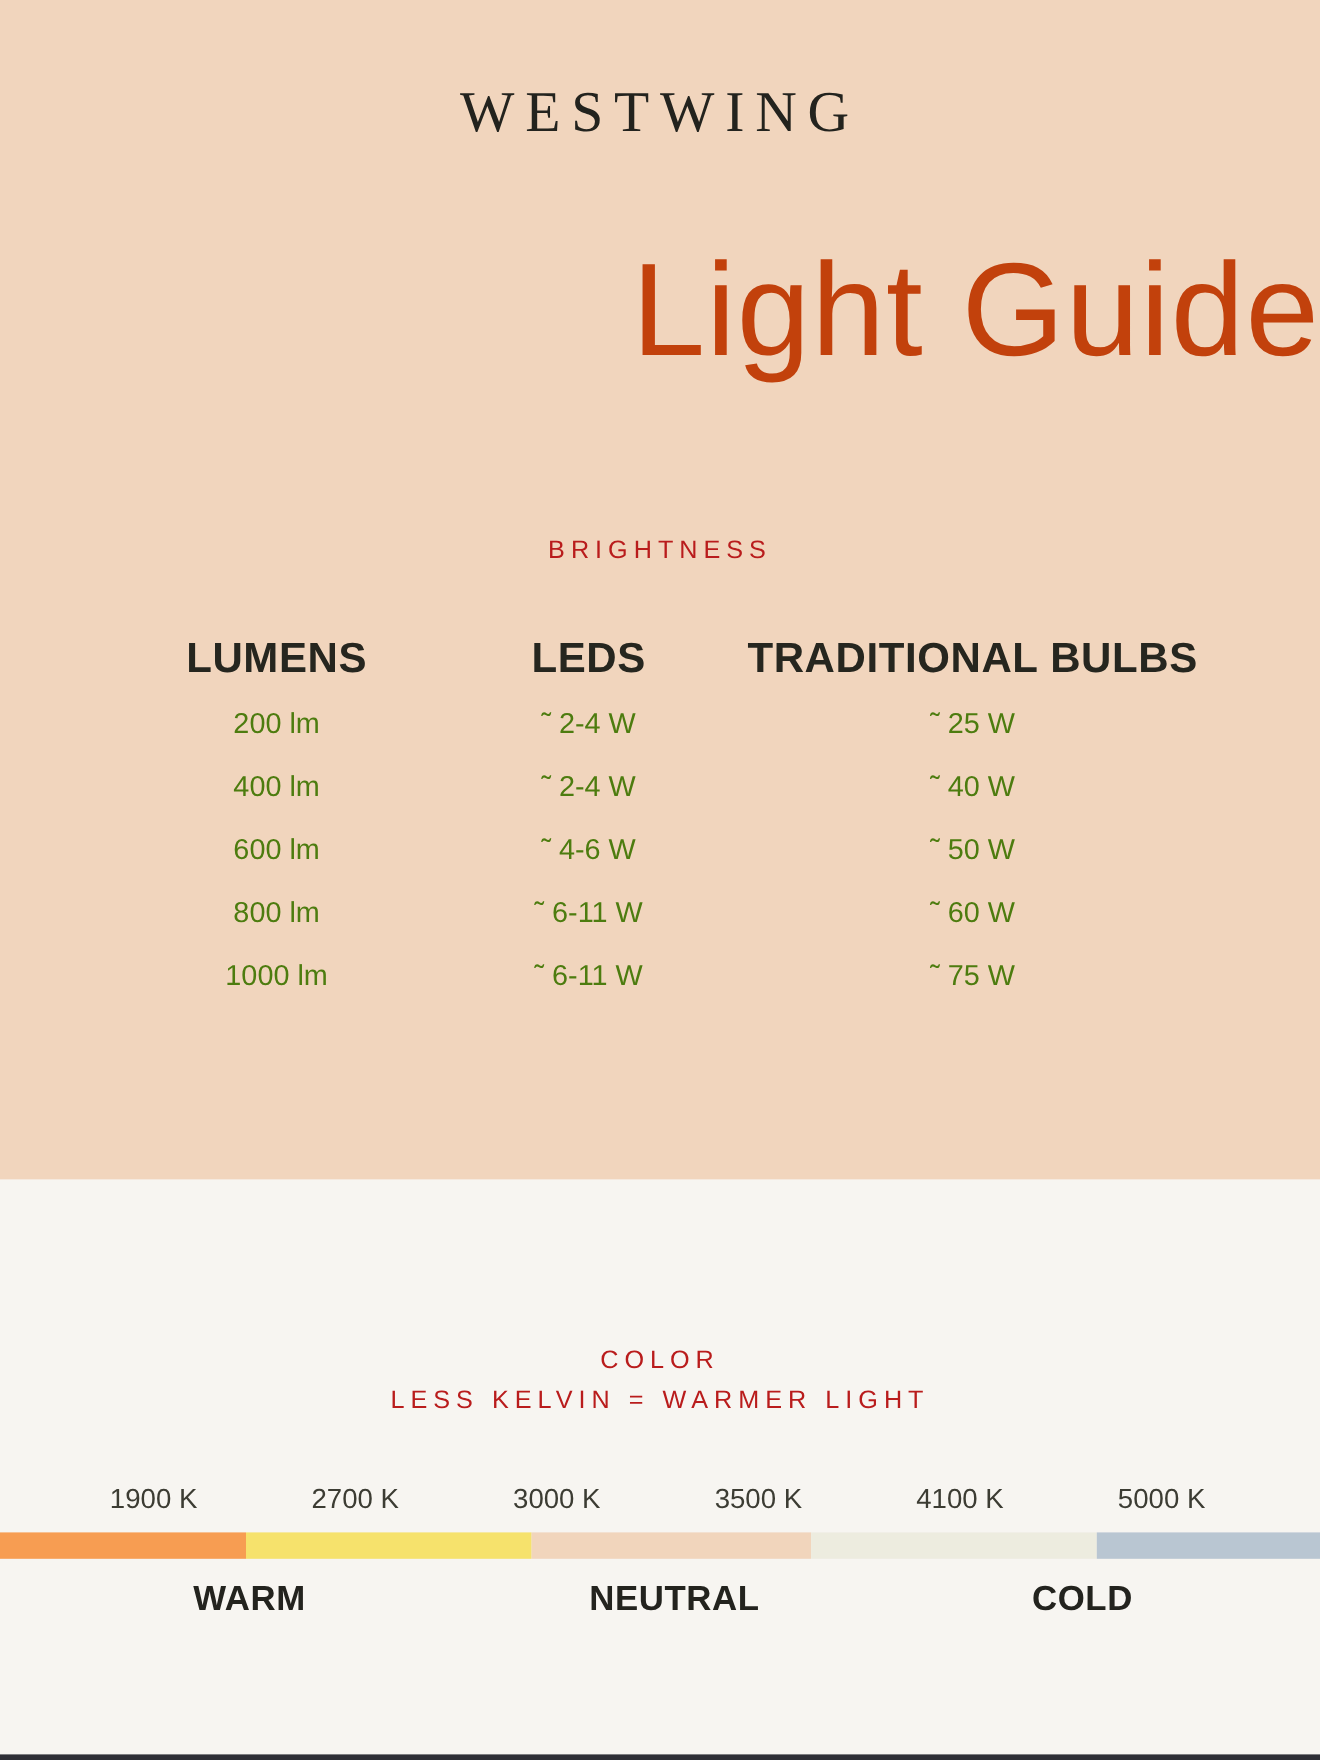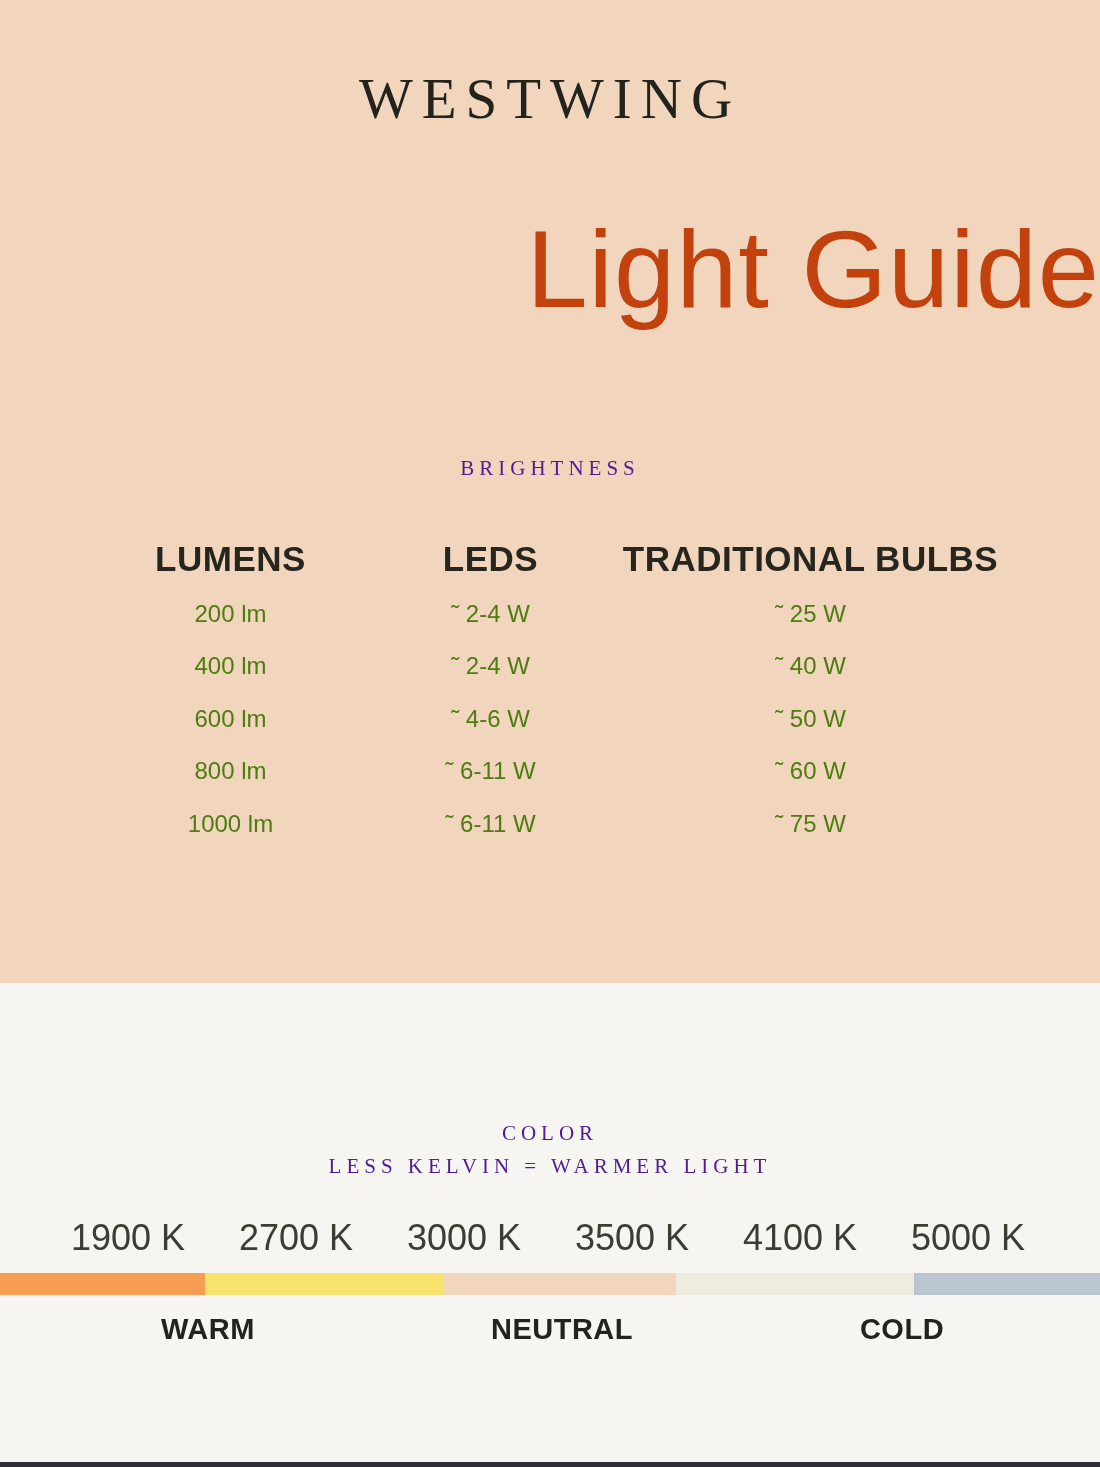--- a/index.html
+++ b/index.html
@@ -9,45 +9,45 @@
     color:#26261f;
     background:#f7f5f1;
     overflow:hidden;
   }
   .top-section{height:983px;background:#f1d5bd;}
   .bottom-section{height:484px;background:#f7f5f1;position:relative;}
 
   .brand{
     padding-top:66px;text-align:center;
     font-family:"Liberation Serif",serif;
-    font-size:57px;letter-spacing:9px;font-weight:500;color:#23231e;
+    font-size:48px;letter-spacing:9px;font-weight:500;color:#23231e;
   }
   .title{
     margin-top:80px;text-align:right;
     font-size:110px;line-height:1.05;font-weight:400;
     letter-spacing:1px;color:#c2410c;
   }
   .mono-block{
     text-align:center;
-    font-family:Liberation Serif, serif;
-    font-size:21px;letter-spacing:5px;line-height:33px;color:#4c1d95;
+    font-family:Liberation Sans, sans-serif;
+    font-size:21px;letter-spacing:5px;line-height:33px;color:#b91c1c;
   }
   .brightness-heading{margin-top:125px;}
   .color-heading{padding-top:134px;}
 
   .lumens-table{width:905px;margin:54px 0 0 98px;}
   .trow{display:grid;grid-template-columns:265px 255px 385px;text-align:center;}
   .thead{font-weight:bold;font-size:35px;letter-spacing:.5px;height:36px;margin-bottom:13px;color:#26261f;}
   .tdata{height:52.5px;align-items:center;font-size:24px;color:#4d7c0f;}
   .tdata span{display:block;}
 
   .kelvin-row{
-    margin:34px 0 0 44px;width:1008px;
+    margin:53px 0 0 44px;width:1008px;
     display:grid;grid-template-columns:repeat(6,168px);
-    text-align:center;font-size:36px;color:#3c3c33;
+    text-align:center;font-size:23px;color:#3c3c33;
   }
   .scale-bar{margin-top:14px;width:1100px;height:22px;display:flex;}
   .scale-bar div{height:100%;}
 
   .temp-labels{position:relative;height:46px;margin-top:12px;}
   .temp-labels span{
     position:absolute;top:6px;transform:translateX(-50%);
     font-weight:bold;font-size:29px;letter-spacing:.5px;color:#23231e;
   }
   .temp-warm{left:208px;}

